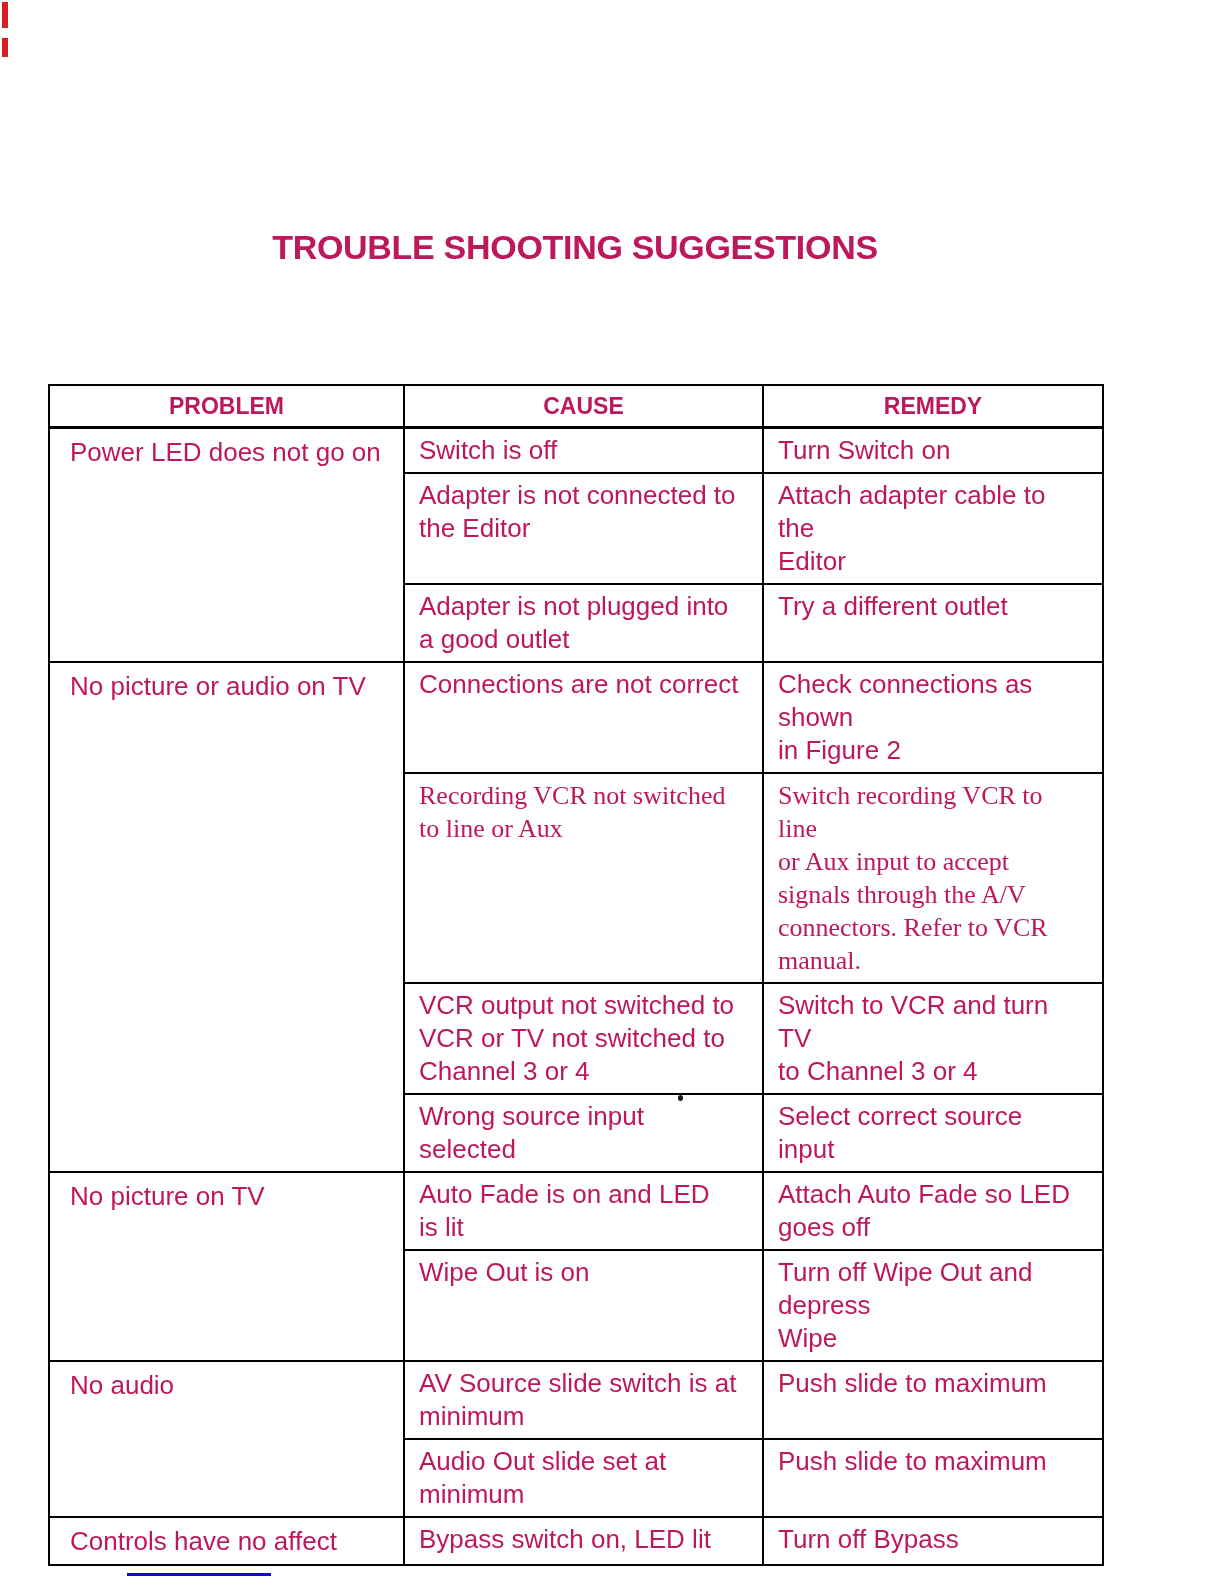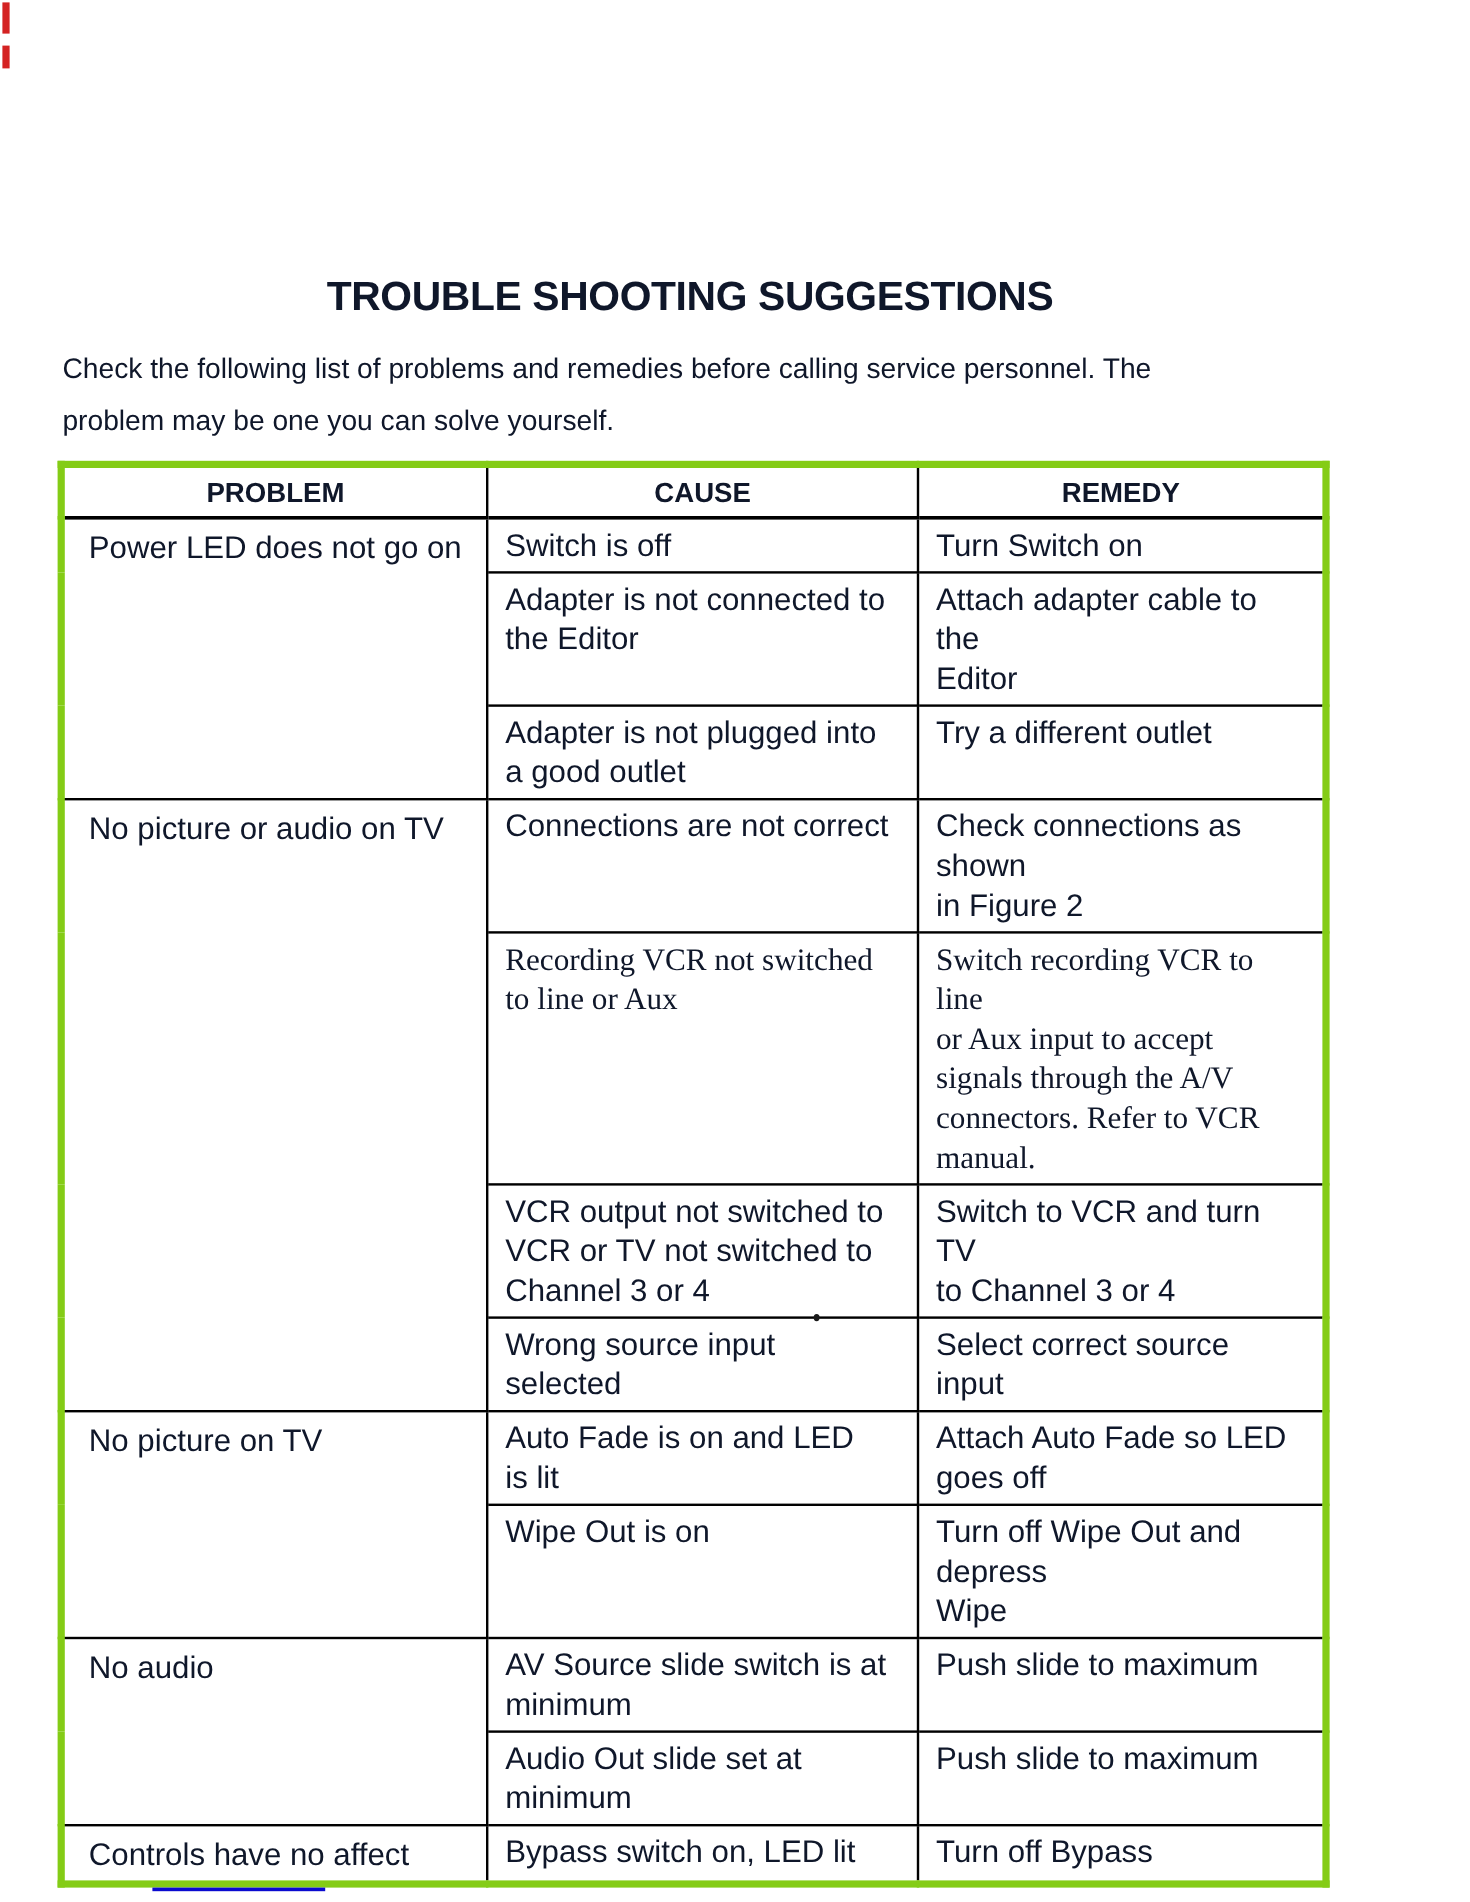--- a/index.html
+++ b/index.html
@@ -6,21 +6,21 @@
     margin: 0;
     padding: 0;
     background: #ffffff;
   }
   .page {
     position: relative;
     width: 1225px;
     height: 1585px;
     background: #ffffff;
     font-family: "Liberation Sans", sans-serif;
-    color: #0f172a;
+    color: #be185d;
     overflow: hidden;
   }
   .scan-mark {
     position: absolute;
     left: 2px;
     width: 6px;
   }
   .mark1 { top: 2px;  height: 26px; }
   .mark2 { top: 38px; height: 19px; }
   .title {
@@ -45,21 +45,21 @@
     line-height: 43px;
     white-space: pre-line;
   }
   table.ts-table {
     position: absolute;
     left: 48px;
     top: 384px;
     width: 1054px;
     border-collapse: collapse;
     table-layout: fixed;
-    border: 6px solid #84cc16;
+    border: 2px solid #84cc16;
   }
   .ts-table th, .ts-table td {
     border: 2px solid #000;
   }
   .ts-table th {
     height: 40px;
     font-size: 23px;
     font-weight: bold;
     text-align: center;
     vertical-align: middle;
@@ -97,22 +97,20 @@
 </head>
 <body>
 
 <div class="page">
 
   <div class="scan-mark mark1" style="background-color: rgb(212, 34, 34);"></div>
   <div class="scan-mark mark2" style="background-color: rgb(212, 34, 34);"></div>
 
   <h1 class="title">TROUBLE SHOOTING SUGGESTIONS</h1>
 
-  <p class="intro">Check the following list of problems and remedies before calling service personnel. The
-problem may be one you can solve yourself.</p>
 
   <table class="ts-table">
     <colgroup>
       <col style="width:355px">
       <col style="width:359px">
       <col style="width:340px">
     </colgroup>
     <thead>
       <tr>
         <th>PROBLEM</th>

